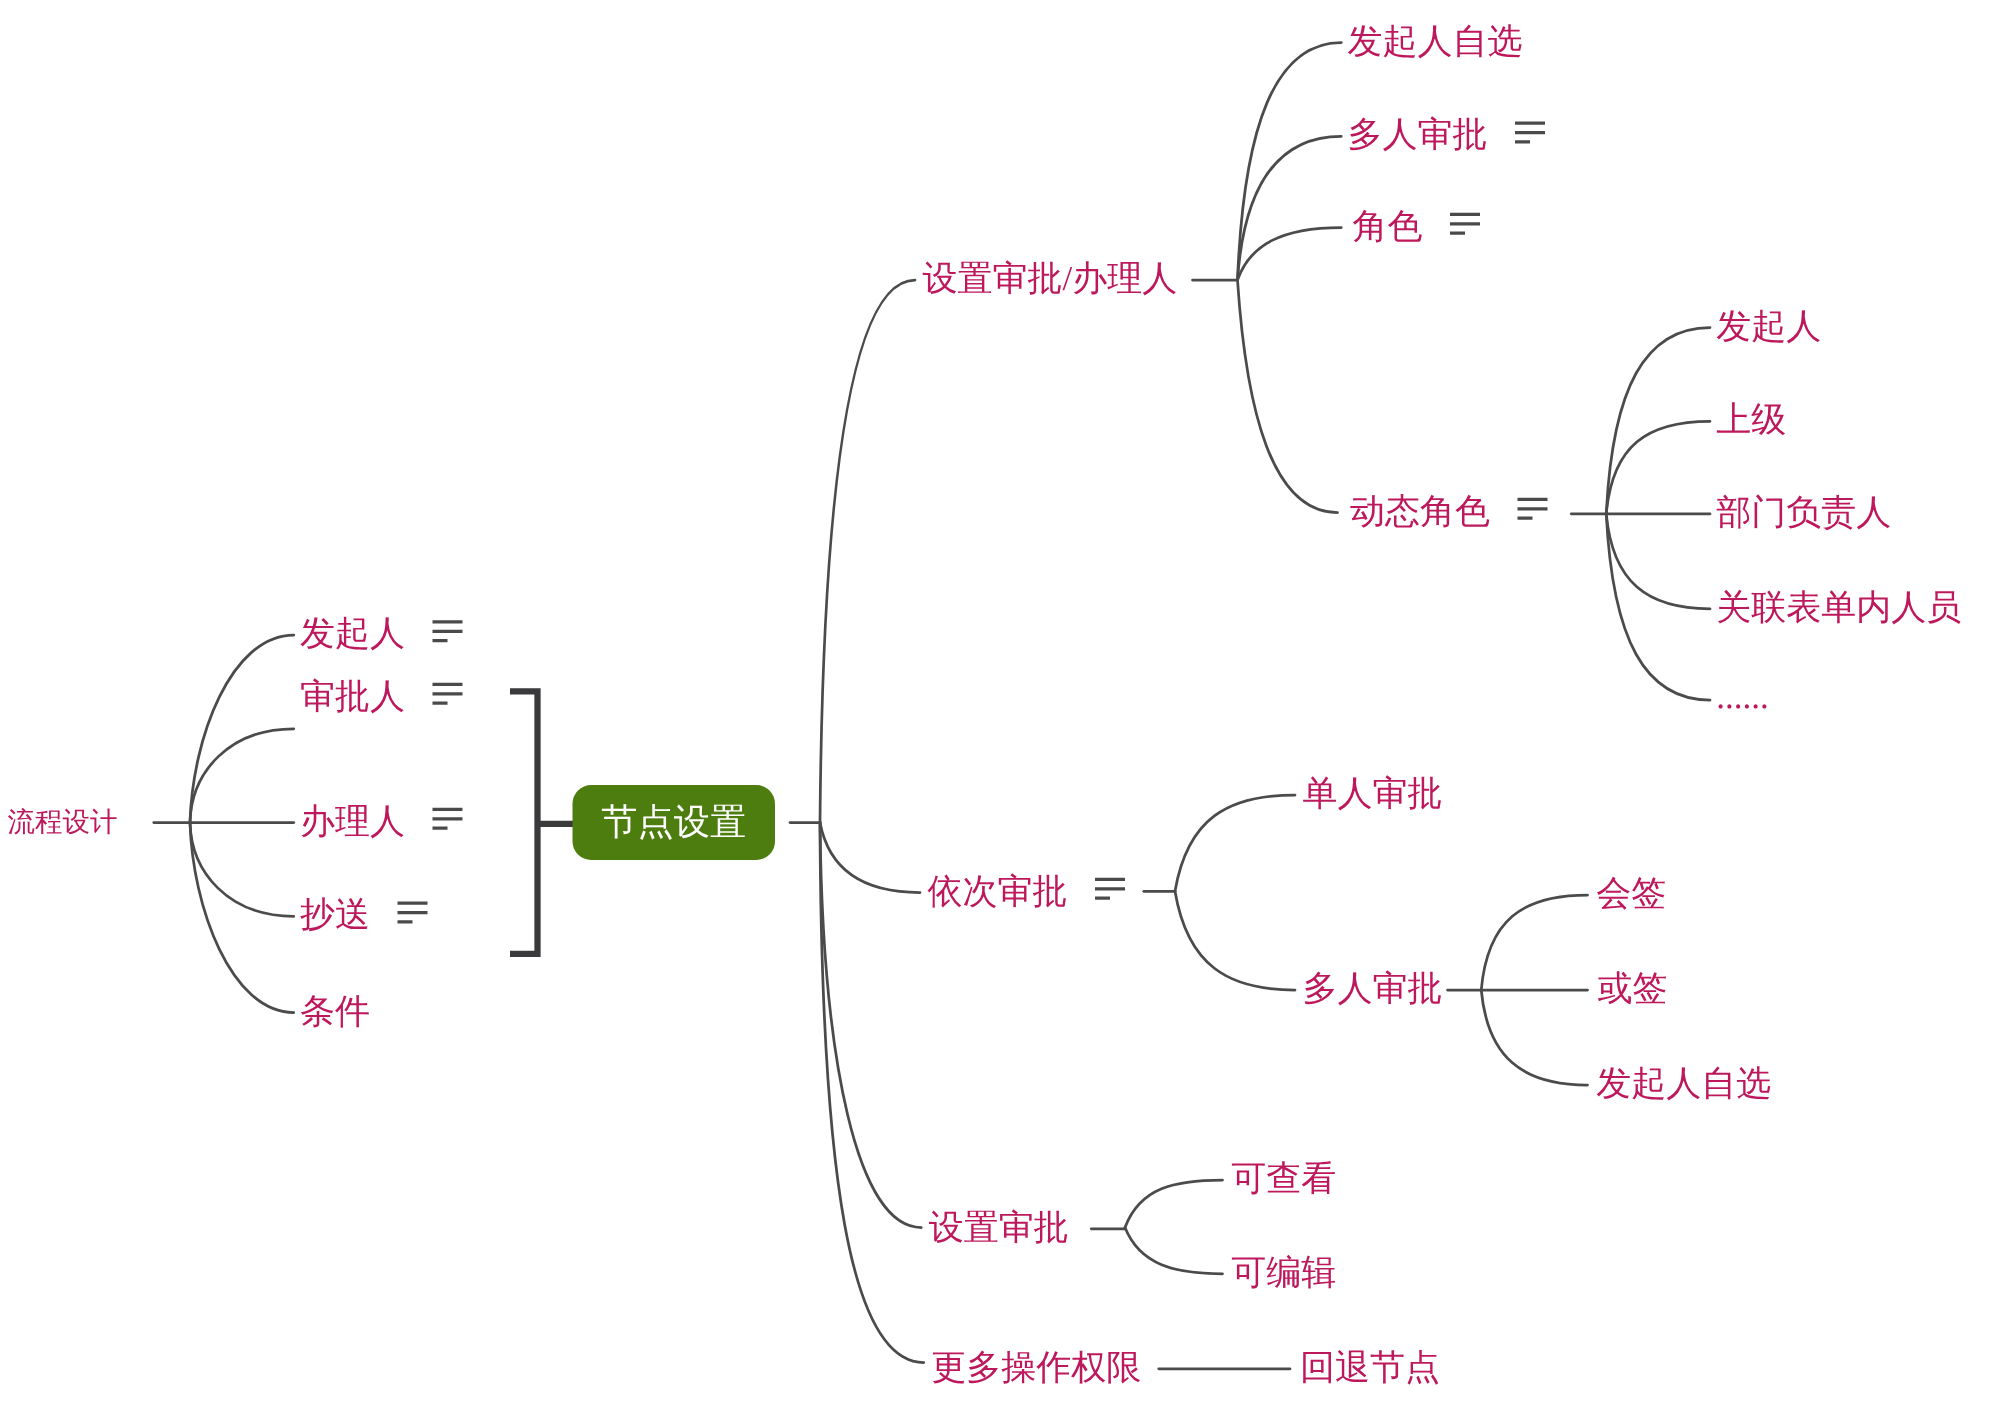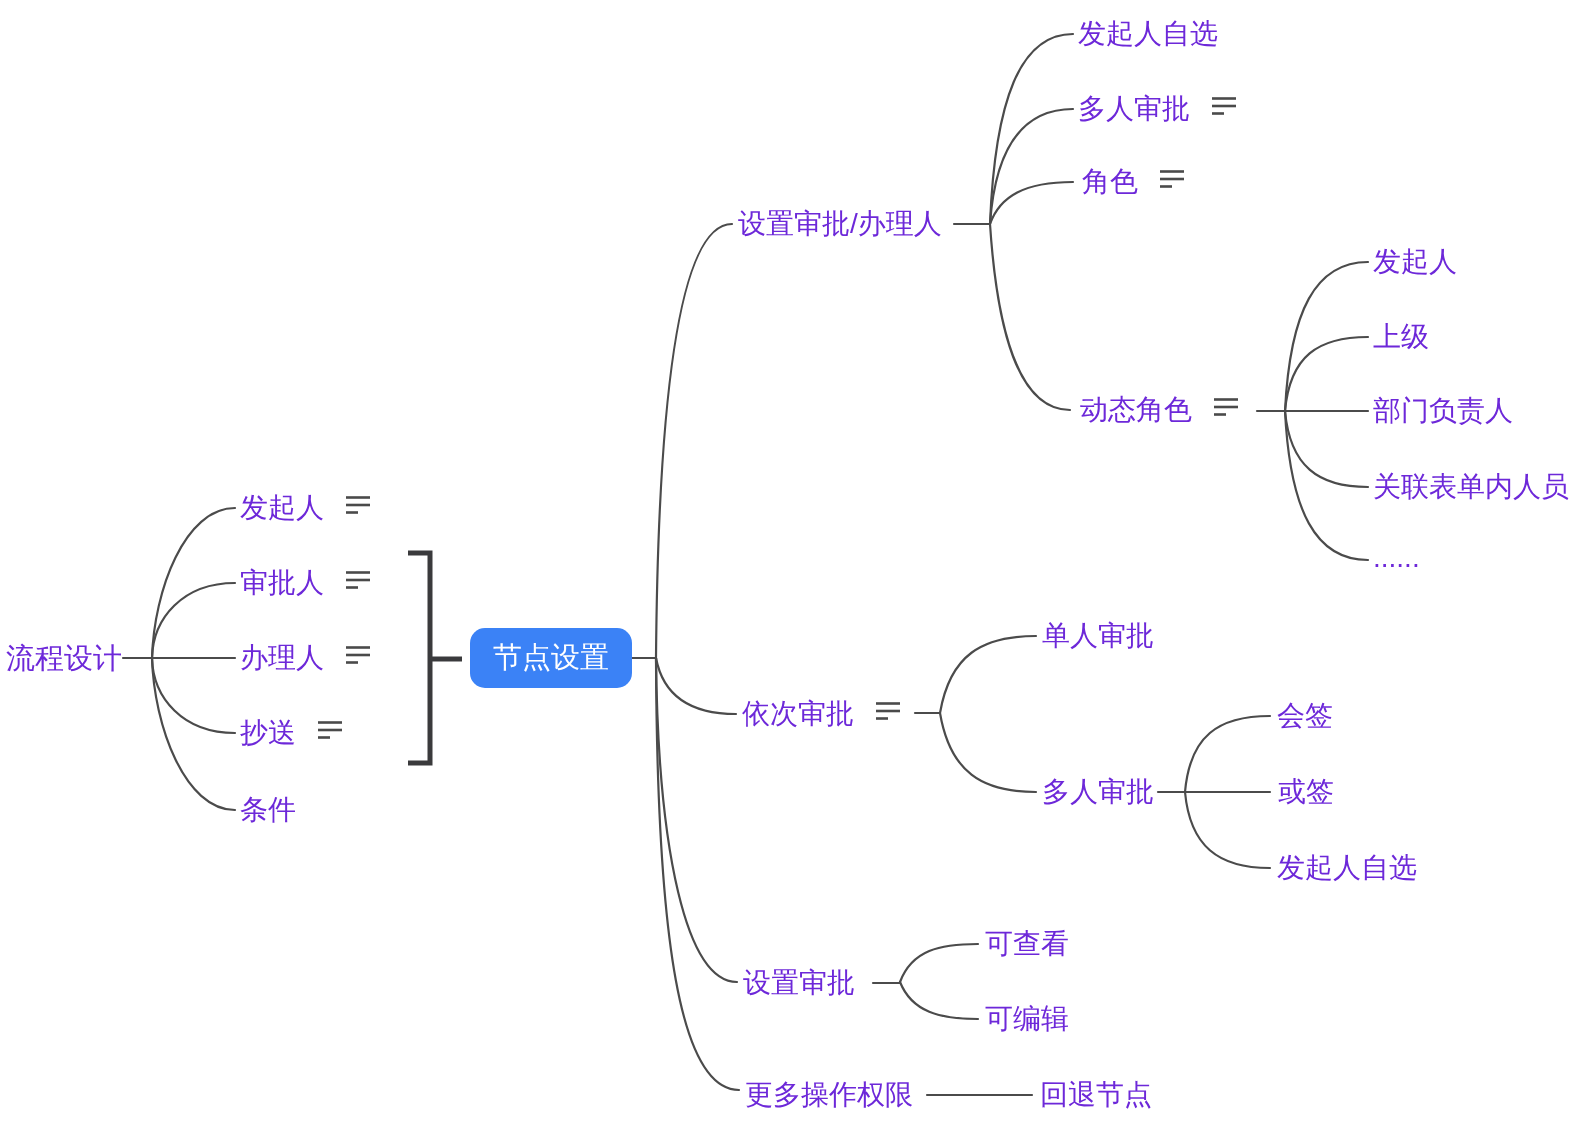--- a/index.html
+++ b/index.html
@@ -11,31 +11,32 @@
     overflow:hidden;
   }
   #edges{position:absolute;left:0;top:0;}
   .edge{fill:none;stroke:#4b4b4b;stroke-width:2.2;stroke-linecap:round;}
   .bracket{fill:none;stroke:#3a3a3c;stroke-width:5;stroke-linecap:butt;stroke-linejoin:miter;}
   .label{
     position:absolute;
     display:flex;align-items:center;gap:21px;
     transform:translateY(-50%);
     white-space:nowrap;
-    color:#6d28d9;font-size:28px;line-height:1;
+    color:#be185d;font-size:28px;line-height:1;
     cursor:default;
+    font-family:Liberation Serif, serif;
   }
   .label .txt{display:inline-block;}
-  .root-label{font-size:29px;}
+  .root-label{font-size:22px;}
   .note-icon{position:relative;top:-3px;flex:0 0 auto;}
   .note-icon line{stroke:#4a4a4a;stroke-width:2.6;}
   .center-node{
-    position:absolute;left:470px;top:628px;
+    position:absolute;left:458px;top:628px;
     width:162px;height:60px;
-    background:#3b82f6;border-radius:15px;
+    background:#4d7c0f;border-radius:15px;
     display:flex;align-items:center;justify-content:center;
     color:#ffffff;font-size:29px;
   }
 </style>
 </head>
 <body>
 
 <div id="canvas">
 
   <svg id="edges" width="1592" height="1126" viewBox="0 0 1592 1126">
@@ -90,21 +91,21 @@
   </div>
 
   <div class="label" style="left:240px;top:508px">
     <span class="txt">发起人</span>
     <svg class="note-icon" width="26" height="22" viewBox="0 0 26 22">
         <line x1="1" y1="3.5" x2="25" y2="3.5"></line>
         <line x1="1" y1="11" x2="25" y2="11"></line>
         <line x1="1" y1="18.5" x2="13" y2="18.5"></line>
       </svg>
   </div>
-  <div class="label" style="left:240px;top:583px">
+  <div class="label" style="left:240px;top:558px">
     <span class="txt">审批人</span>
     <svg class="note-icon" width="26" height="22" viewBox="0 0 26 22">
         <line x1="1" y1="3.5" x2="25" y2="3.5"></line>
         <line x1="1" y1="11" x2="25" y2="11"></line>
         <line x1="1" y1="18.5" x2="13" y2="18.5"></line>
       </svg>
   </div>
   <div class="label" style="left:240px;top:658px">
     <span class="txt">办理人</span>
     <svg class="note-icon" width="26" height="22" viewBox="0 0 26 22">

